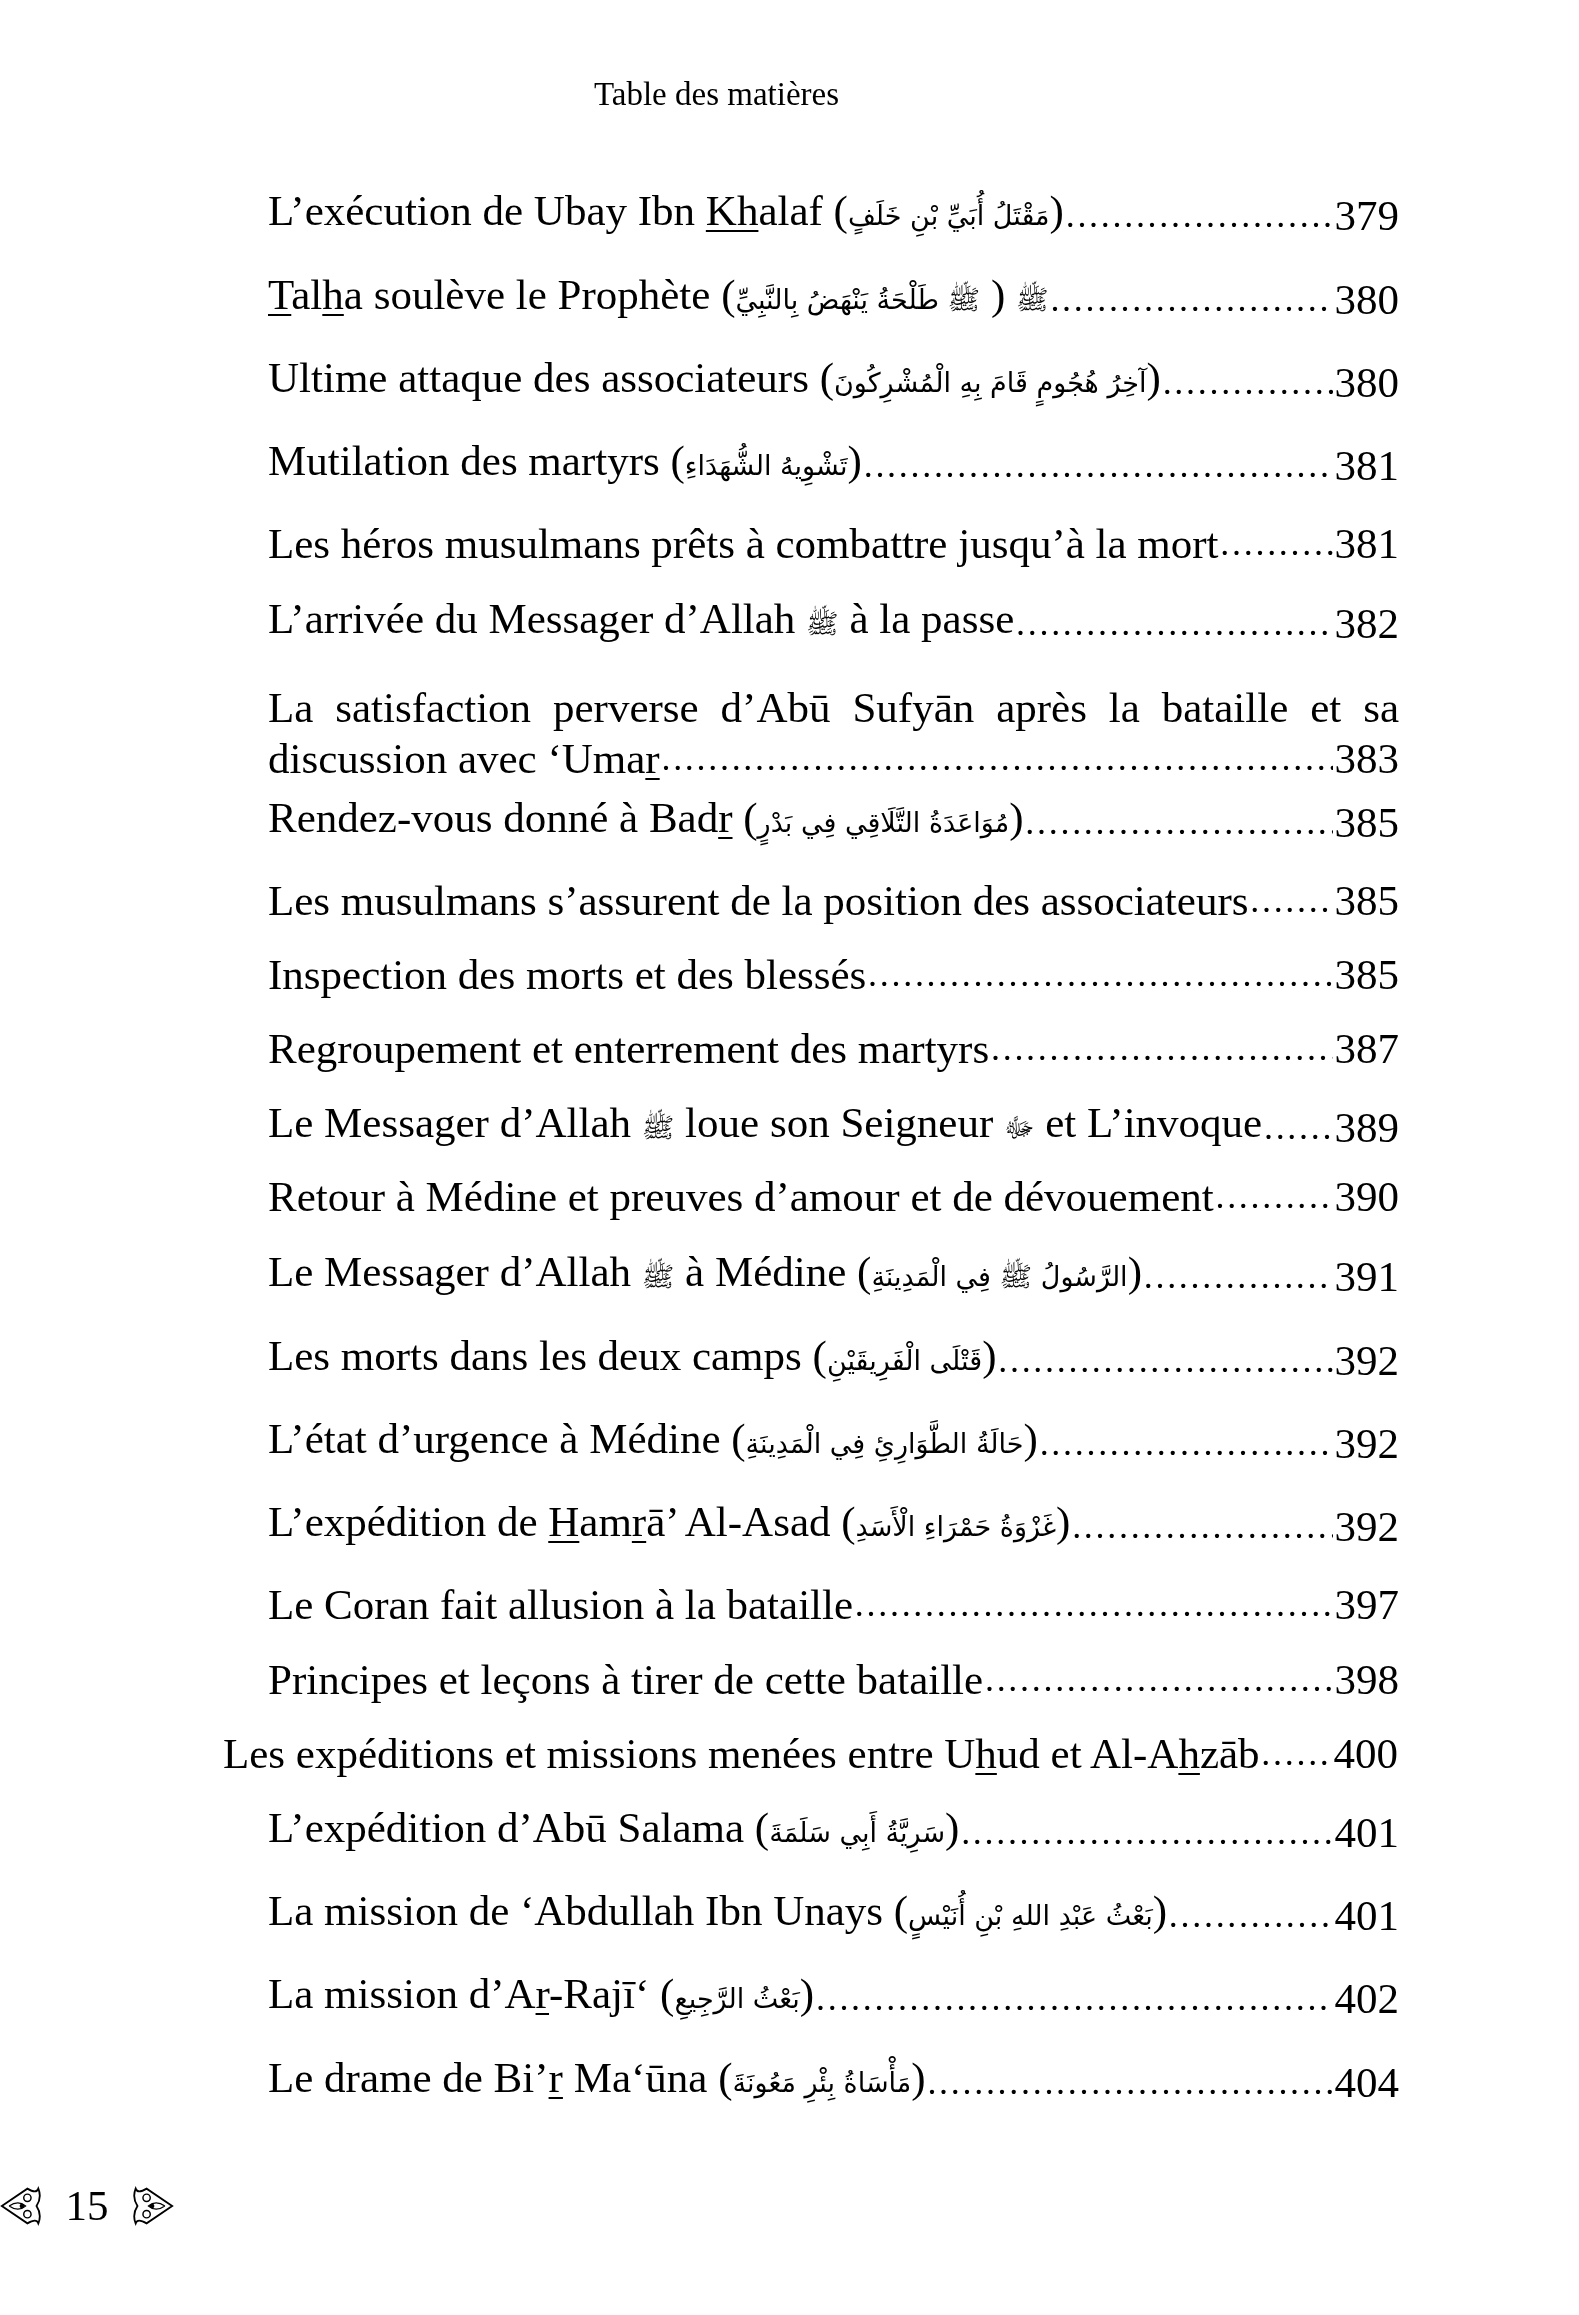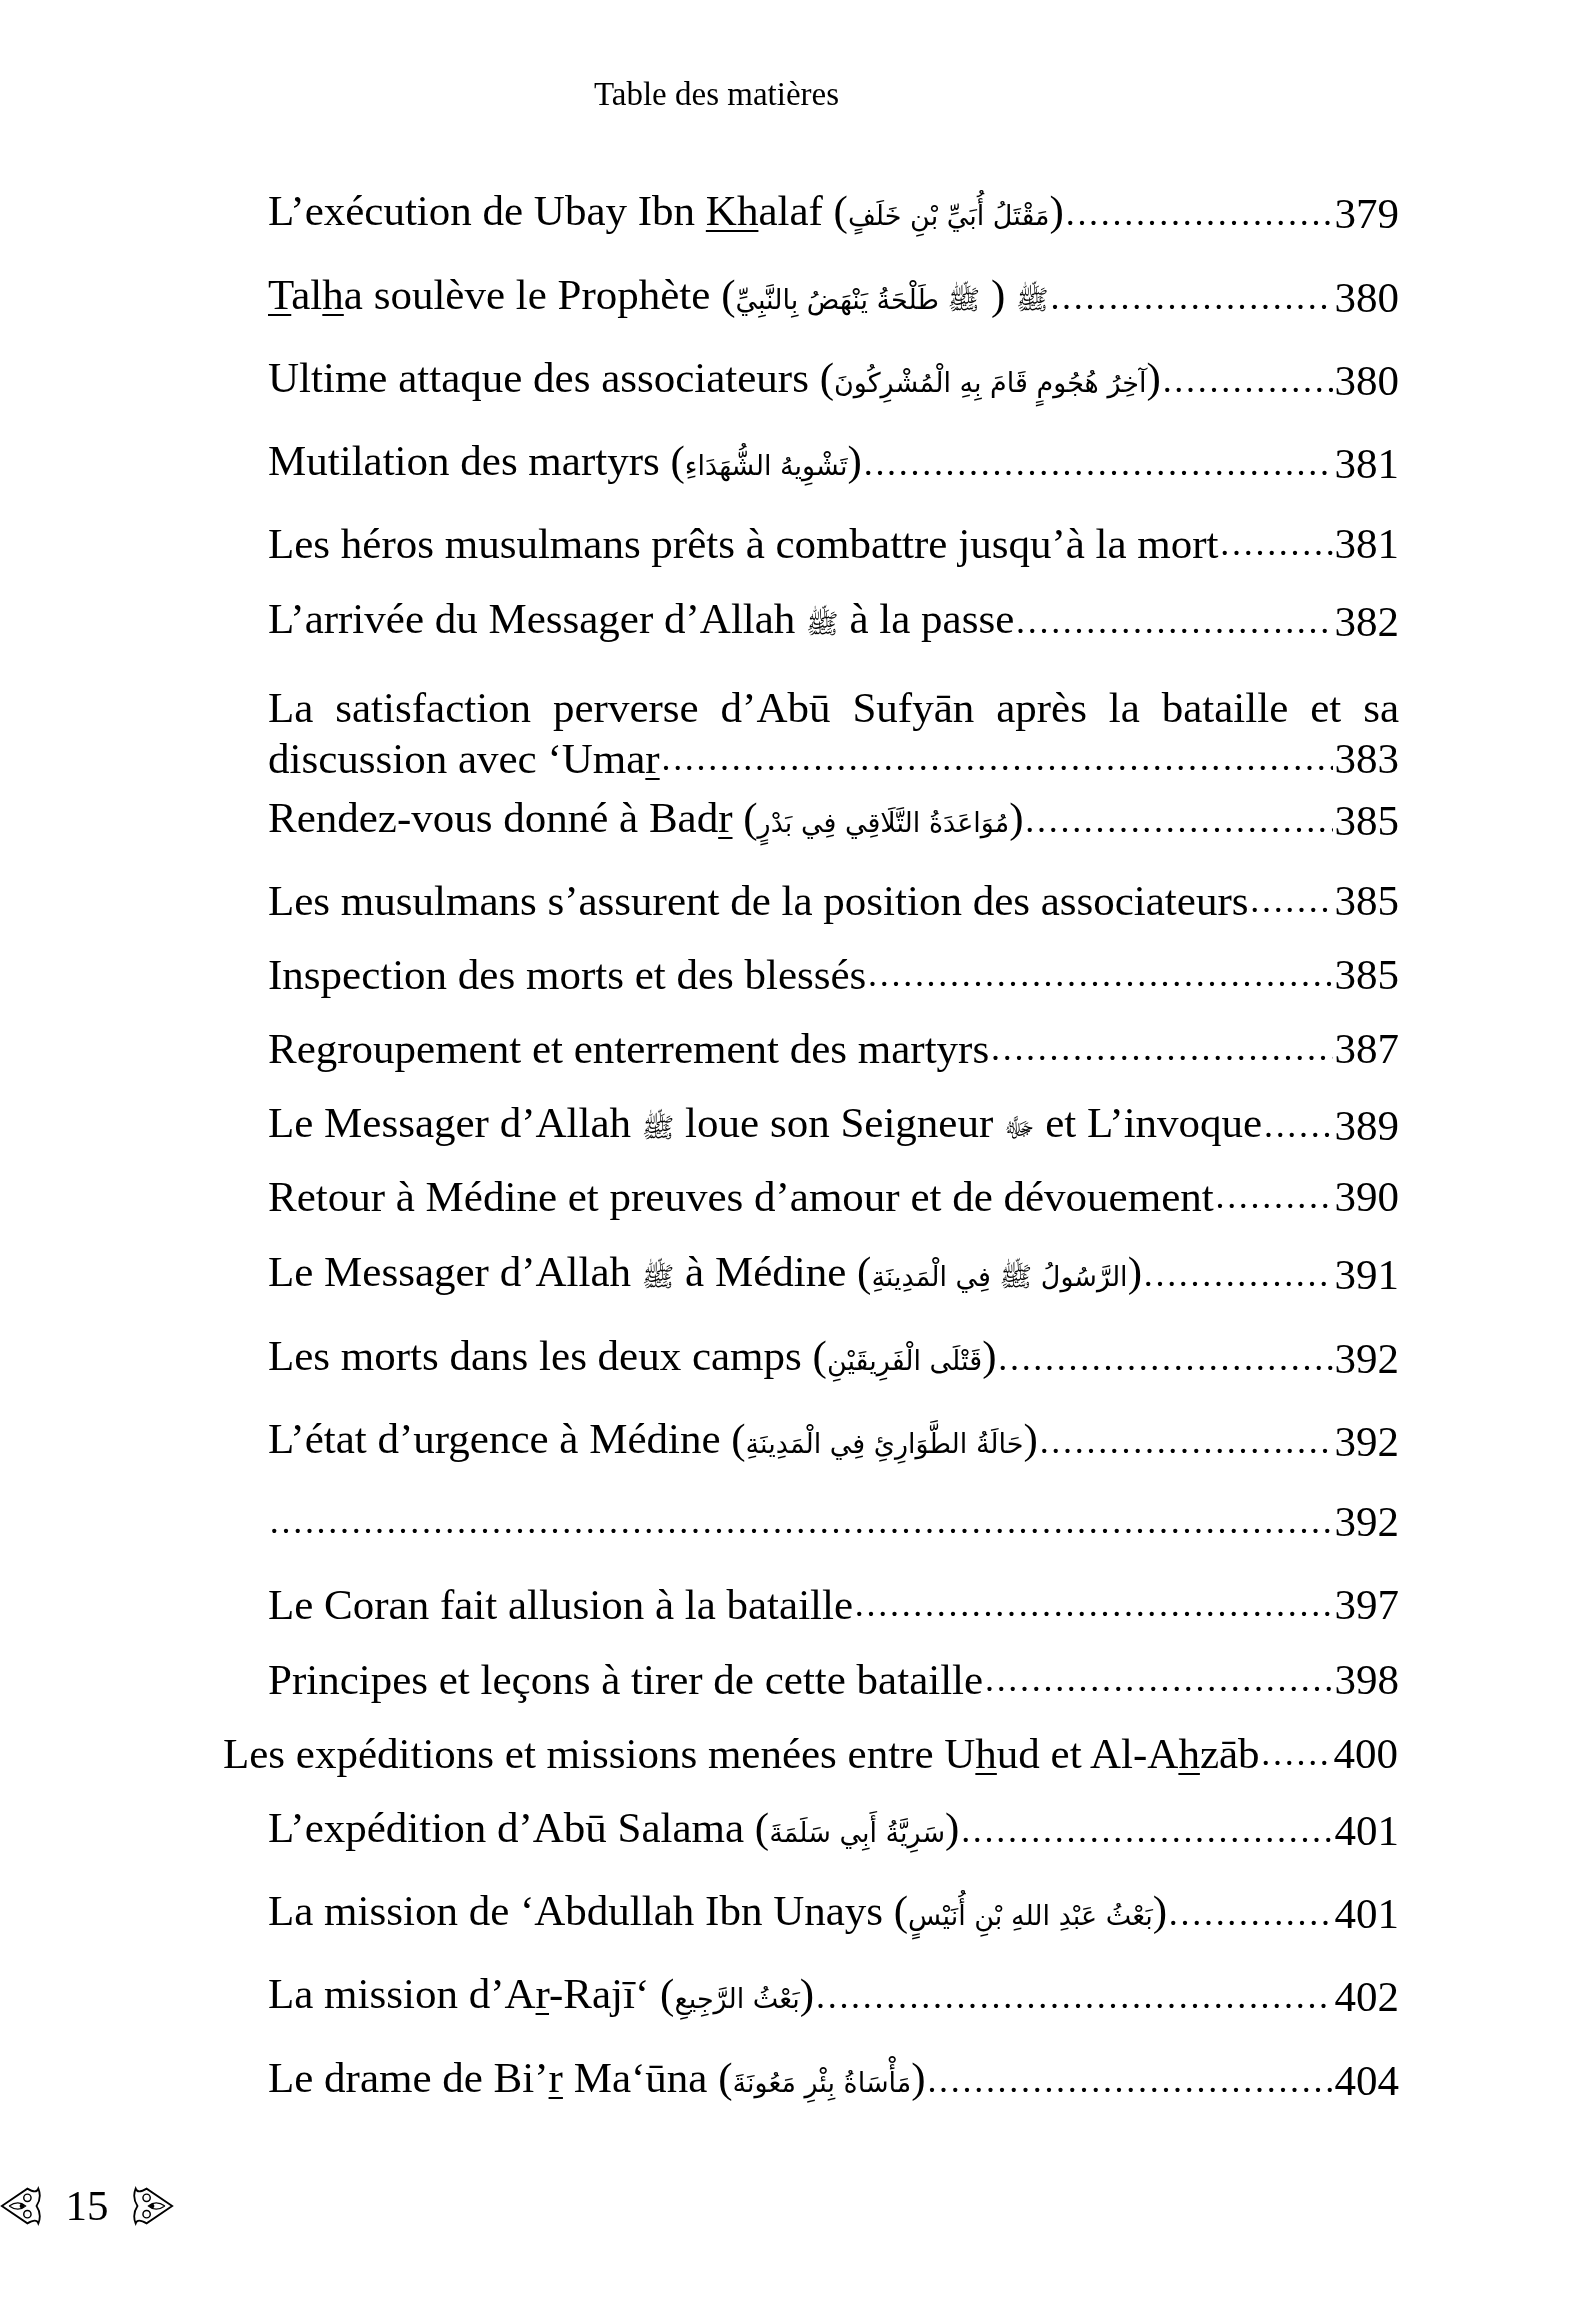--- a/index.html
+++ b/index.html
@@ -2,21 +2,21 @@
 <html style="font-size:14.5px"><head>
 <meta charset="utf-8">
 <style>
   html, body { margin: 0; padding: 0; background: #ffffff; }
   body { width: 1579px; height: 2316px; position: relative; overflow: hidden;
          font-family: "Liberation Serif", "DejaVu Serif", serif; color: #000000; }
   .running-head { position: absolute; left: 0; width: 1433px; top: 74px; text-align: center;
                   font-size: 33px; line-height: 40px; }
   .toc { position: absolute; left: 0; top: 0; width: 1579px; height: 2171px; }
   .entry { position: absolute; font-size: 43px; line-height: 51px; }
-  .entry .line { display: flex; align-items: center; white-space: nowrap; }
+  .entry .line { display: flex; align-items: flex-end; white-space: nowrap; }
   .entry .line.justified { text-align: justify; text-align-last: justify; display: block; white-space: normal; }
   .entry .title { flex: 0 0 auto; }
   .entry .arabic { font-family: "DejaVu Sans", sans-serif; font-size: 27px; direction: rtl; unicode-bidi: isolate; }
   .entry .honor { font-family: "DejaVu Sans", sans-serif; font-size: 27px; }
   .entry .leader { flex: 1 1 auto; overflow: hidden; margin: 0 1.8px; letter-spacing: 2.7px; font-size: 36px; }
   .entry .leader::before { content: "................................................................................................................................................................................"; }
   .entry .page { flex: 0 0 auto; }
   u { text-decoration-thickness: 1.8px; text-underline-offset: 5.4px; }
   .footer { position: absolute; left: 0; width: 1579px; top: 2180px; display: flex; align-items: center; gap: 23.5px; }
   .footer .num { font-size: 43px; line-height: 51px; }
@@ -137,20 +137,21 @@
     </div>
     <div class="entry" style="left: 268px; width: 1131px; top: 1413px;">
       <div class="line">
         <span class="title"><span>L’état d’urgence à Médine (</span><span class="arabic" lang="ar">حَالَةُ الطَّوَارِئِ فِي الْمَدِينَةِ</span><span>)</span></span>
         <span class="leader"></span>
         <span class="page">392</span>
       </div>
     </div>
     <div class="entry" style="left: 268px; width: 1131px; top: 1496px;">
       <div class="line">
+        <span class="title"><span>L’expédition de </span><u>H</u><span>am</span><u>r</u><span>ā’ Al-Asad (</span><span class="arabic" lang="ar">غَزْوَةُ حَمْرَاءِ الْأَسَدِ</span><span>)</span></span>
         <span class="leader"></span>
         <span class="page">392</span>
       </div>
     </div>
     <div class="entry" style="left: 268px; width: 1131px; top: 1579px;">
       <div class="line">
         <span class="title"><span>Le Coran fait allusion à la bataille</span></span>
         <span class="leader"></span>
         <span class="page">397</span>
       </div>

